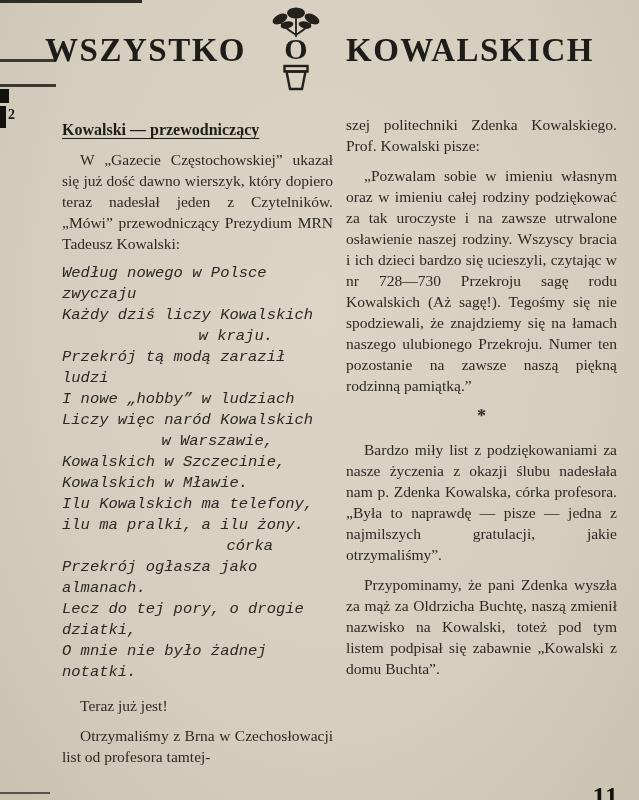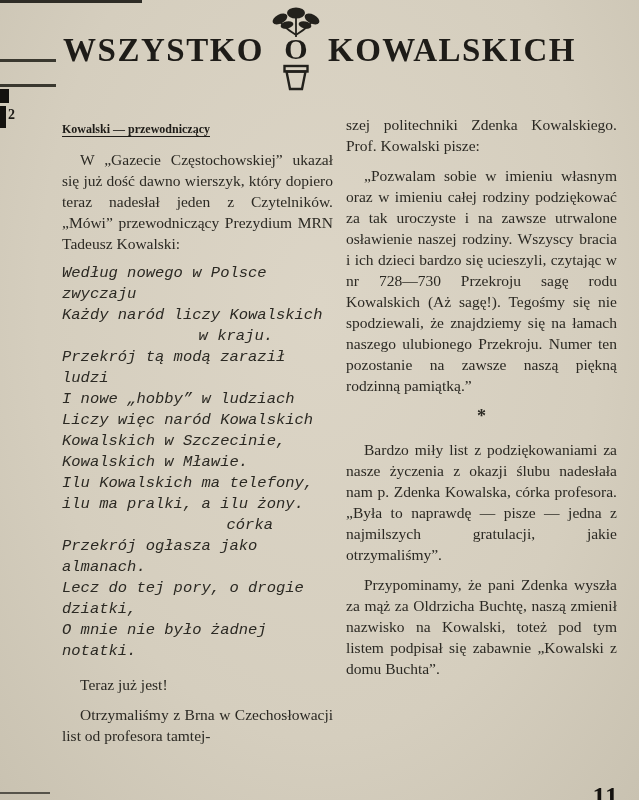--- a/index.html
+++ b/index.html
@@ -17,21 +17,21 @@
   .edge-block-1{left:0;top:89px;width:9px;height:14px;background:#14120f;}
   .edge-block-2{left:0;top:106px;width:6px;height:22px;background:#14120f;}
   .edge-num{
     position:absolute;left:8px;top:107px;
     font-size:14px;font-weight:bold;color:#1c1a16;
   }
   .line-bottom{left:0;top:792px;width:50px;height:2px;background:#56534a;}
 
   .title-row{
     position:absolute;top:6px;left:0;width:100%;
-    display:flex;justify-content:center;align-items:flex-start;gap:6px;
+    display:flex;justify-content:center;align-items:flex-start;gap:24px;
   }
   .title-text{
     margin-top:28px;
     font-size:33px;line-height:1;font-weight:bold;letter-spacing:1.5px;
     color:#1e1c18;
   }
   .title-center{display:flex;flex-direction:column;align-items:center;}
   .title-center svg{display:block;}
   .flower-svg{margin-bottom:-6px;}
   .title-o{
@@ -42,21 +42,21 @@
 
   .col{
     position:absolute;width:271px;
     font-size:15.5px;line-height:21px;text-align:justify;
   }
   .col-left{left:62px;top:119px;}
   .col-right{left:346px;top:114px;}
 
   .col h3{
     margin:0 0 9px 0;
-    font-size:12px;line-height:21px;font-weight:bold;color:#1e1c18;
+    font-size:16px;line-height:21px;font-weight:bold;color:#1e1c18;
     text-decoration:underline;text-underline-offset:3px;
     text-align:left;
   }
   .col p{margin:0 0 9px 0;}
   .indent{text-indent:18px;}
 
   .poem{font-style:italic;margin:6px 0 12px 0;text-align:left;font-family:Liberation Mono, monospace;}
   .poem-line{min-height:21px;}
   .poem-line.shift{text-align:right;padding-right:60px;}
 
@@ -108,25 +108,26 @@
     </svg>
   </div>
   <span class="title-text">KOWALSKICH</span>
 </header>
 
 <section class="col col-left">
   <h3>Kowalski — przewodniczący</h3>
   <p class="indent">W „Gazecie Częstochowskiej” ukazał się już dość dawno wierszyk, który dopiero teraz nadesłał jeden z Czytelników. „Mówi” przewodniczący Prezydium MRN Tadeusz Kowalski:</p>
   <div class="poem">
     <div class="poem-line">Według nowego w Polsce zwyczaju</div>
-    <div class="poem-line">Każdy naród liczy Kowalskich</div>
+    <div class="poem-line">Każdy dziś liczy Kowalskich</div>
     <div class="poem-line shift">w kraju.</div>
     <div class="poem-line">Przekrój tą modą zaraził ludzi</div>
     <div class="poem-line">I nowe „hobby” w ludziach</div>
     <div class="poem-line">Liczy więc naród Kowalskich</div>
+    <div class="poem-line shift">w Warszawie,</div>
     <div class="poem-line">Kowalskich w Szczecinie,</div>
     <div class="poem-line">Kowalskich w Mławie.</div>
     <div class="poem-line">Ilu Kowalskich ma telefony,</div>
     <div class="poem-line">ilu ma pralki, a ilu żony.</div>
     <div class="poem-line shift">córka</div>
     <div class="poem-line">Przekrój ogłasza jako almanach.</div>
     <div class="poem-line">Lecz do tej pory, o drogie dziatki,</div>
     <div class="poem-line">O mnie nie było żadnej notatki.</div>
   </div>
   <p class="indent after-poem">Teraz już jest!</p>

